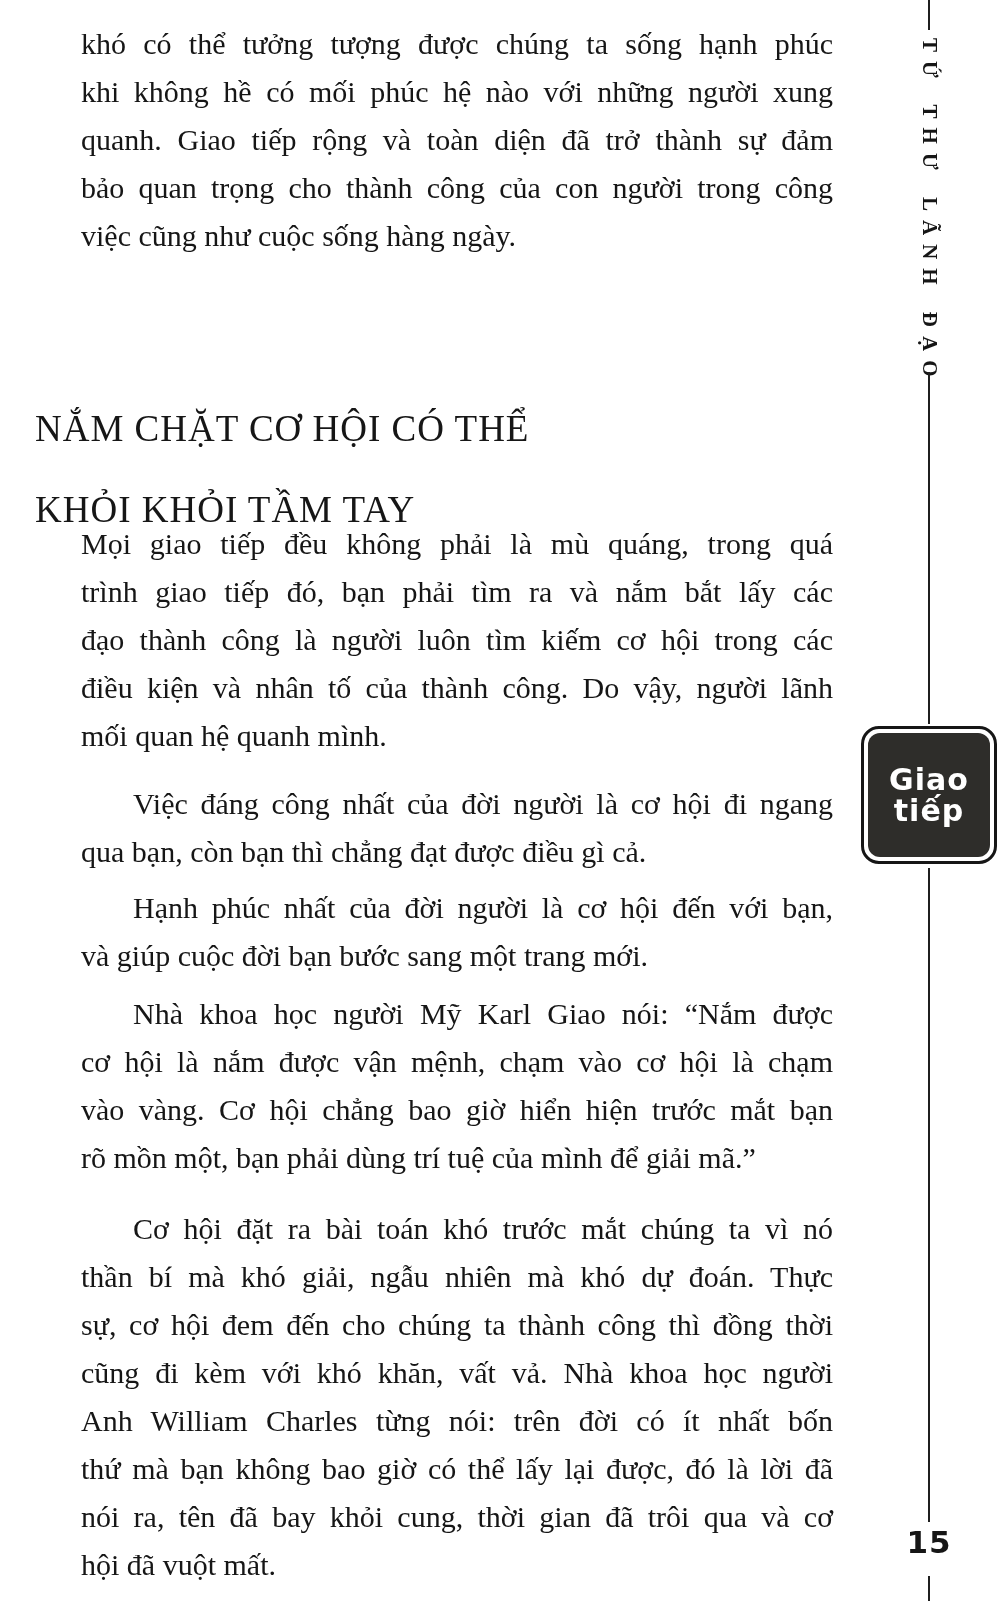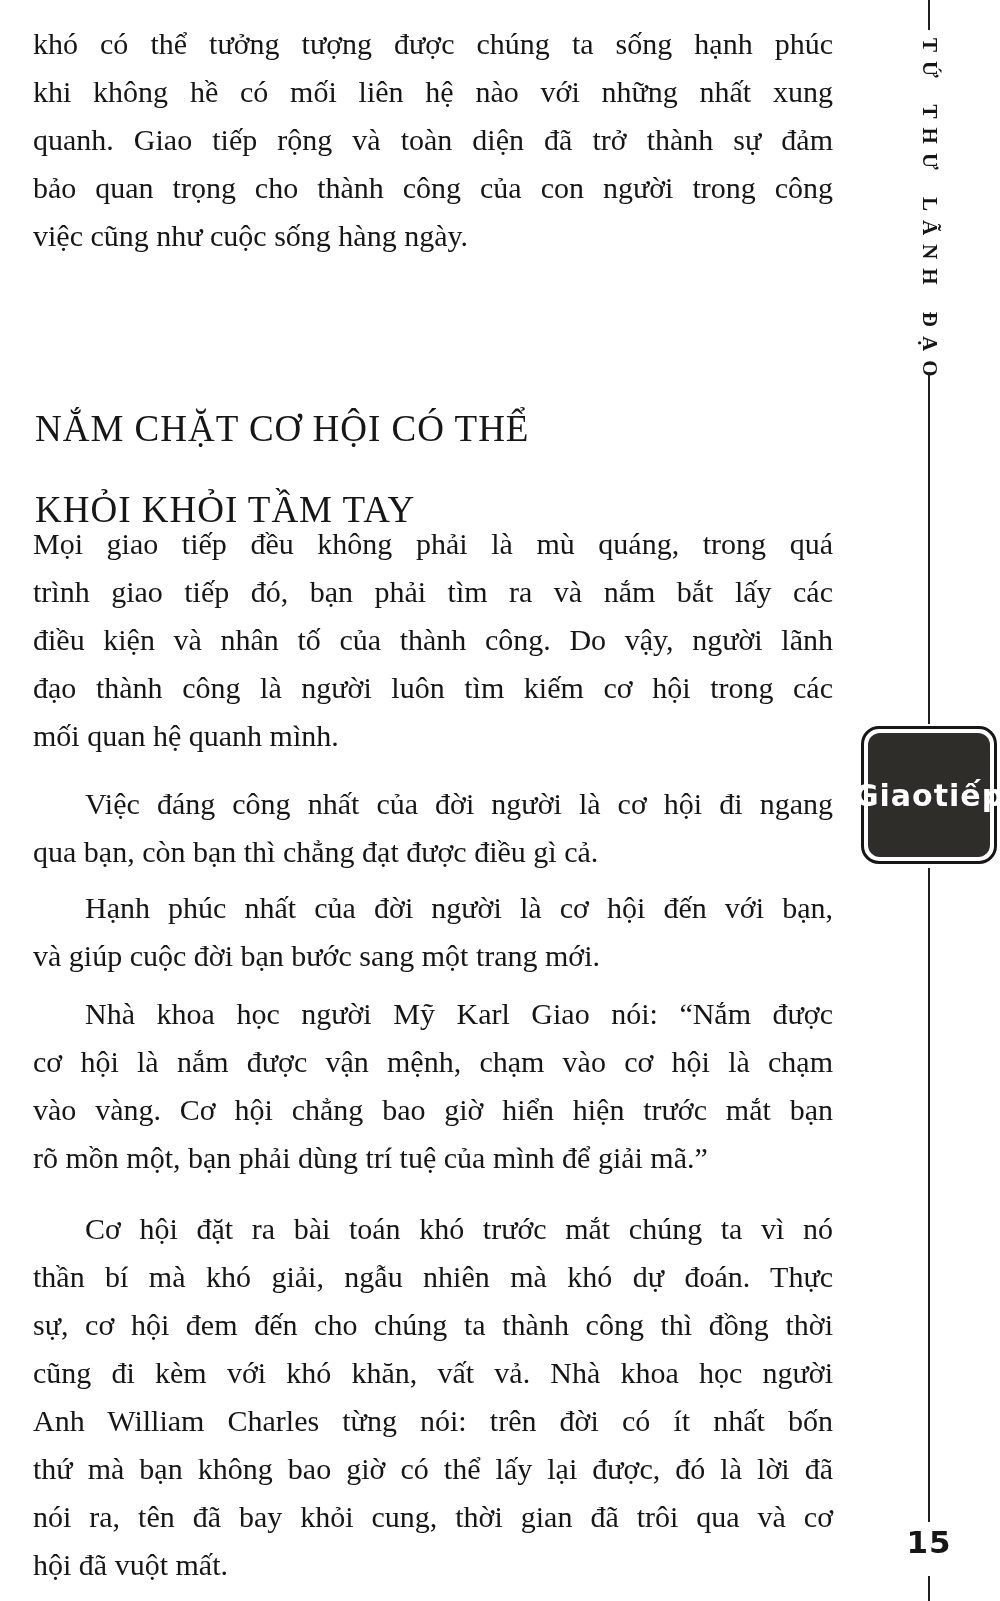--- a/index.html
+++ b/index.html
@@ -3,21 +3,21 @@
 <meta charset="utf-8">
 <style>
   html,body{margin:0;padding:0;}
   body{
     width:1000px;height:1601px;position:relative;overflow:hidden;
     background:#ffffff;color:#161616;
     font-family:"Liberation Serif",serif;
   }
   
   .para{position:absolute;left:33px;width:800px;font-size:30px;}
-  .para .line{height:48px;line-height:48px;text-align:justify;text-align-last:justify;}
+  .para .line{height:48px;line-height:48px;text-align:justify;text-align-last:justify;margin-left:48px;}
   .para .line.pl{text-align-last:left;}
   .para.indent .line:first-child{text-indent:52px;}
   .p1{top:20px}.p2{top:520px}.p3{top:780px}.p4{top:884px}.p5{top:990px}.p6{top:1205px}
 
   
   .heading{position:absolute;left:35px;top:376px;width:720px;font-size:37px;letter-spacing:1px;}
   .heading .line{height:57px;line-height:57px;text-align:left;text-align-last:left;margin-top:24px;}
 
   
   .rule{position:absolute;left:928px;width:2px;background:#1f1f1f;}
@@ -33,51 +33,51 @@
     font-family:"Liberation Serif",serif;font-weight:bold;
     font-size:21px;letter-spacing:9px;word-spacing:4px;white-space:nowrap;
   }
 
   .badge{
     position:absolute;left:861px;top:726px;width:122px;height:124px;
     border:3px solid #161616;border-radius:18px;background:#ffffff;padding:4px;
   }
   .badge-inner{
     width:100%;height:100%;background:#2e2d2a;border-radius:12px;
-    display:flex;flex-direction:row;align-items:center;justify-content:center;
+    display:flex;flex-direction:column;align-items:center;justify-content:center;
     color:#ffffff;font-family:"DejaVu Sans",sans-serif;font-weight:bold;
     font-size:30px;line-height:31px;letter-spacing:1px;
   }
 
   .pagenum{
     position:absolute;left:929px;top:1524px;transform:translateX(-50%);
     font-family:"DejaVu Sans",sans-serif;font-weight:bold;font-size:31px;letter-spacing:1px;
   }
 </style>
 </head>
 <body>
 
 <div class="para p1">
     <div class="line">khó có thể tưởng tượng được chúng ta sống hạnh phúc</div>
-    <div class="line">khi không hề có mối liên hệ nào với những nhất xung</div>
+    <div class="line">khi không hề có mối phúc hệ nào với những người xung</div>
     <div class="line">quanh. Giao tiếp rộng và toàn diện đã trở thành sự đảm</div>
     <div class="line">bảo quan trọng cho thành công của con người trong công</div>
     <div class="line pl">việc cũng như cuộc sống hàng ngày.</div>
   </div>
 
 <div class="heading">
     <div class="line">NẮM CHẶT CƠ HỘI CÓ THỂ</div>
     <div class="line pl">KHỎI KHỎI TẦM TAY</div>
   </div>
 
 <div class="para p2">
     <div class="line">Mọi giao tiếp đều không phải là mù quáng, trong quá</div>
     <div class="line">trình giao tiếp đó, bạn phải tìm ra và nắm bắt lấy các</div>
+    <div class="line">đạo thành công là người luôn tìm kiếm cơ hội trong các</div>
     <div class="line">điều kiện và nhân tố của thành công. Do vậy, người lãnh</div>
-    <div class="line">đạo thành công là người luôn tìm kiếm cơ hội trong các</div>
     <div class="line pl">mối quan hệ quanh mình.</div>
   </div>
 <div class="para p3 indent">
     <div class="line">Việc đáng công nhất của đời người là cơ hội đi ngang</div>
     <div class="line pl">qua bạn, còn bạn thì chẳng đạt được điều gì cả.</div>
   </div>
 <div class="para p4 indent">
     <div class="line">Hạnh phúc nhất của đời người là cơ hội đến với bạn,</div>
     <div class="line pl">và giúp cuộc đời bạn bước sang một trang mới.</div>
   </div>

